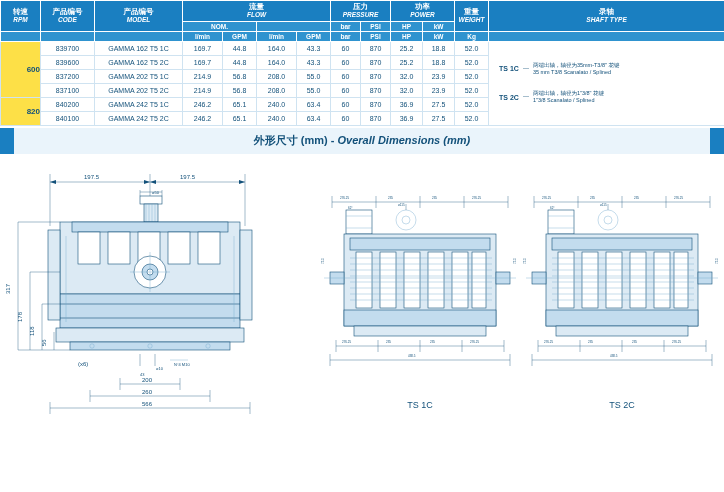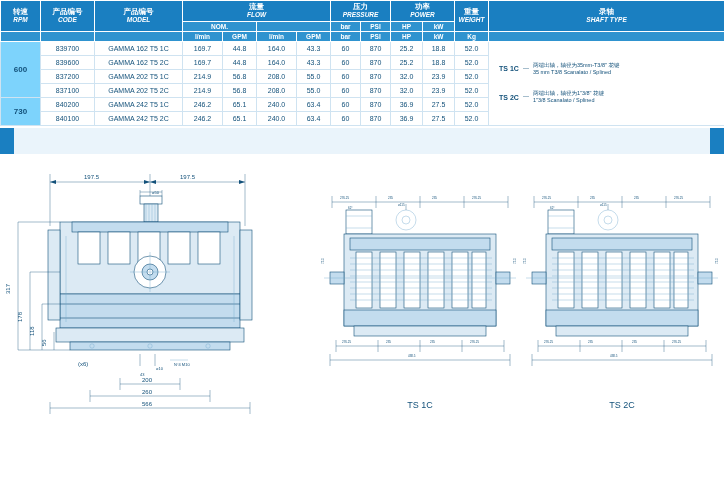--- a/index.html
+++ b/index.html
@@ -39,24 +39,25 @@
     color:#fff; font-weight:bold; font-size:6.5px;
   }
   .cellrow td {
     border: 1px solid #cfe3f1;
     background: #ffffff;
     color: #13517a;
     font-size: 7px;
     height: 14px;
   }
   .cellrow td.rpm {
-    background: #7dd3fc;
+    background: #fde047;
     color: #13517a;
     font-weight: bold;
     font-size: 8px;
+    text-align: right;
   }
   .cellrow td.shaft {
     background: #ffffff;
     text-align: left;
     padding-left: 4px;
   }
   .shaft-block {
     display: flex;
     align-items: center;
     gap: 4px;
@@ -271,21 +272,21 @@
       <td>56.8</td>
       <td>208.0</td>
       <td>55.0</td>
       <td>60</td>
       <td>870</td>
       <td>32.0</td>
       <td>23.9</td>
       <td>52.0</td>
     </tr>
     <tr class="cellrow">
-      <td class="rpm" rowspan="2">730</td>
+      <td class="rpm" rowspan="2">820</td>
       <td>840200</td>
       <td>GAMMA 242 T5 1C</td>
       <td>246.2</td>
       <td>65.1</td>
       <td>240.0</td>
       <td>63.4</td>
       <td>60</td>
       <td>870</td>
       <td>36.9</td>
       <td>27.5</td>
@@ -303,20 +304,23 @@
       <td>36.9</td>
       <td>27.5</td>
       <td>52.0</td>
     </tr>
   </tbody>
 </table>
 
 <div class="band">
   <div class="bar-left"></div>
   <div class="bar-right"></div>
+  <div class="band-title">
+    <span>外形尺寸 (mm)</span><span> - </span><span class="en">Overall Dimensions (mm)</span>
+  </div>
 </div>
 
 <div class="watermark">+V+ jingkehuamei</div>
 
 <div class="drawings">
 
   <div class="panel" style="left:0px; top:0px; width:320px; height:262px;">
     <svg width="320" height="262" viewBox="0 0 320 262">
 
       <g class="dim">

